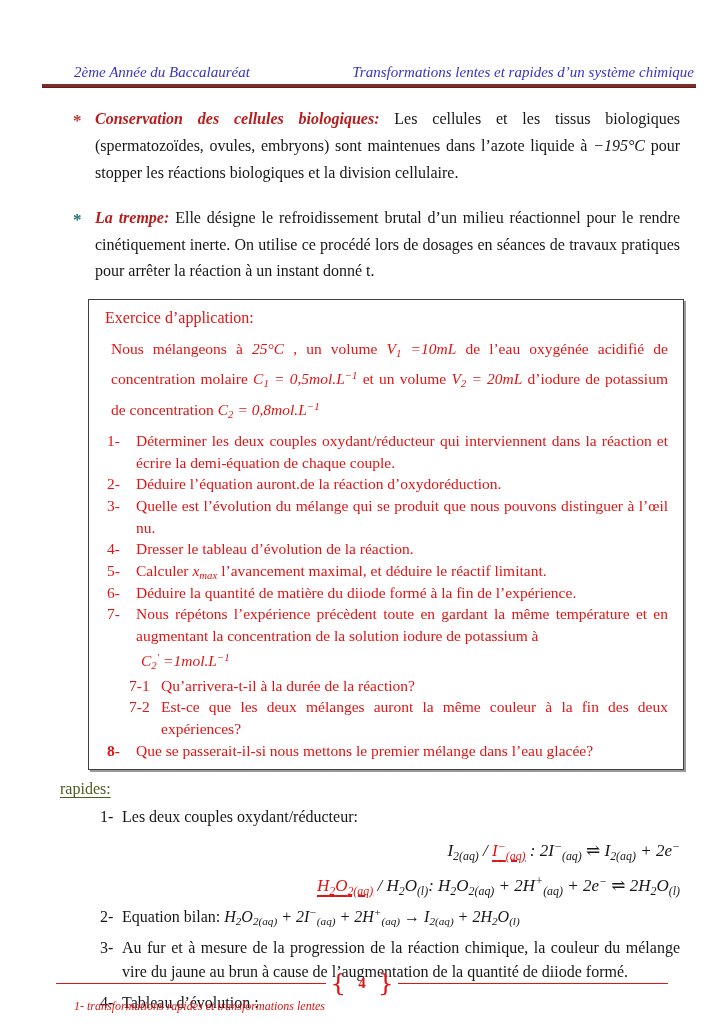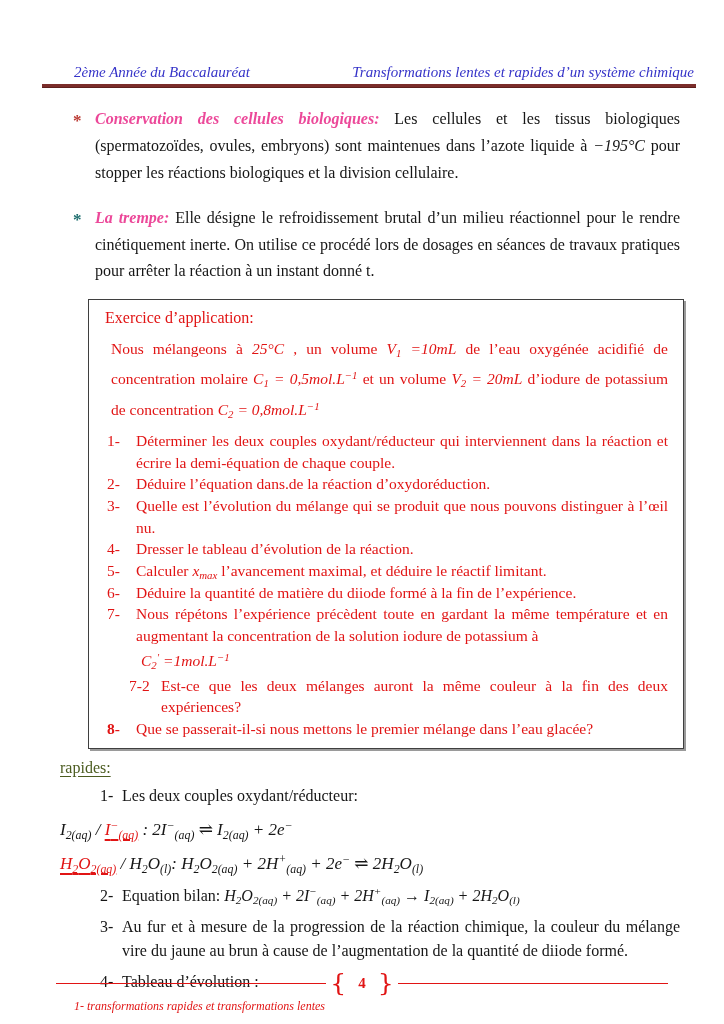--- a/index.html
+++ b/index.html
@@ -18,21 +18,21 @@
   }
   .header-rule { height:4px; background:#7b2d2a; margin:3px 28px 0 42px; border-bottom:1px solid #5e1f1d; }
 
   
   .content { margin:0 44px 0 60px; }
   .bullet { position:relative; padding-left:35px; margin-top:18px;
             font-size:16px; line-height:1.68; text-align:justify; }
   .marker { position:absolute; left:13px; top:1px; font-weight:bold; font-size:17px; }
   .marker.red  { color:#bb3a33; }
   .marker.teal { color:#1d6e6e; }
-  .btitle { font-weight:bold; font-style:italic; color:#ec4899; }
+  .btitle { font-weight:bold; font-style:italic; color:#b91c1c; }
   .m { font-style:italic; }
   sub { font-size:70%; vertical-align:-0.3em; line-height:0; }
   sup { font-size:70%; vertical-align:0.5em;  line-height:0; }
 
   
   .exbox {
     margin:14px 0 0 28px; width:596px;
     border:1px solid #3f3f3f; box-shadow:2px 2px 0 #9a9a9a;
     padding:9px 15px 8px 14px; color:#e11414;
   }
@@ -45,21 +45,21 @@
   .exitem.sub .num { left:24px; }
   .exitem .num.bnum { font-weight:bold; }
   .exitem.formula { padding-left:36px; line-height:1.8; }
 
   
   .soltitle { margin-top:10px; font-size:16px; color:#4c5c20;
               text-decoration:underline; text-underline-offset:3px; }
   .solitem { position:relative; padding-left:62px; margin-top:7px;
              font-size:16px; line-height:1.5; text-align:justify; }
   .solitem .num { position:absolute; left:40px; top:0; }
-  .eq { text-align:left; font-size:17px; font-style:italic; margin:9px 0 2px 0; line-height:1.5; }
+  .eq { text-align:right; font-size:17px; font-style:italic; margin:9px 0 2px 0; line-height:1.5; }
   .eq .ru, .ru { color:#e11414; text-decoration:underline; text-underline-offset:4px;
                  text-decoration-thickness:1.5px; }
 
   
   .footer { position:absolute; left:0; right:0; bottom:26px; }
   .pageline { display:flex; align-items:center; margin:0 56px; }
   .pageline .rule { flex:1; height:0; border-top:1.5px solid #e11414; }
   .brk { color:#e11414; font-size:25px; font-weight:400; line-height:20px; padding:0 4px;
          font-family:"DejaVu Serif",serif; }
   .pnum { color:#e11414; font-weight:bold; font-size:15px; padding:0 8px; }
@@ -84,27 +84,28 @@
 
     <p class="bullet">
       <span class="marker teal">*</span><span class="btitle">La trempe</span><span class="btitle">: </span><span>Elle désigne le refroidissement brutal d’un milieu réactionnel pour le rendre cinétiquement inerte. On utilise ce procédé lors de dosages en séances de travaux pratiques pour arrêter la réaction à un instant donné t.</span>
     </p>
 
     <div class="exbox">
       <div class="extitle">Exercice d’application:</div>
       <p class="exintro">Nous mélangeons à <span class="m">25°C</span> , un volume <span class="m">V<sub>1</sub> =10mL</span> de l’eau oxygénée acidifié de concentration molaire <span class="m">C<sub>1</sub> = 0,5mol.L<sup>−1</sup></span> et un volume <span class="m">V<sub>2</sub> = 20mL</span> d’iodure de potassium de concentration <span class="m">C<sub>2</sub> = 0,8mol.L<sup>−1</sup></span></p>
       <div class="exlist">
         <div class="exitem"><span class="num">1-</span><span>Déterminer les deux couples oxydant/réducteur qui interviennent dans la réaction et écrire la demi-équation de chaque couple.</span></div>
-        <div class="exitem"><span class="num">2-</span><span>Déduire l’équation dans.de la réaction d’oxydoréduction.</span></div>
+        <div class="exitem"><span class="num">2-</span><span>Déduire l’équation auront.de la réaction d’oxydoréduction.</span></div>
         <div class="exitem"><span class="num">3-</span><span>Quelle est l’évolution du mélange qui se produit que nous pouvons distinguer à l’œil nu.</span></div>
         <div class="exitem"><span class="num">4-</span><span>Dresser le tableau d’évolution de la réaction.</span></div>
         <div class="exitem"><span class="num">5-</span><span>Calculer <span class="m">x<sub>max</sub></span> l’avancement maximal, et déduire le réactif limitant.</span></div>
         <div class="exitem"><span class="num">6-</span><span>Déduire la quantité de matière du diiode formé à la fin de l’expérience.</span></div>
         <div class="exitem"><span class="num">7-</span><span>Nous répétons l’expérience précèdent toute en gardant la même température et en augmentant la concentration de la solution iodure de potassium à</span></div>
         <div class="exitem formula"><span><span class="m">C<sub>2</sub><sup>′</sup> =1mol.L<sup>−1</sup></span></span></div>
+        <div class="exitem sub"><span class="num">7-1</span><span>Qu’arrivera-t-il à la durée de la réaction?</span></div>
         <div class="exitem sub"><span class="num">7-2</span><span>Est-ce que les deux mélanges auront la même couleur à la fin des deux expériences?</span></div>
         <div class="exitem"><span class="num bnum">8-</span><span>Que se passerait-il-si nous mettons le premier mélange dans l’eau glacée?</span></div>
       </div>
     </div>
 
     <div class="soltitle">rapides:</div>
 
     <div class="solitem"><span class="num">1-</span><span>Les deux couples oxydant/réducteur:</span></div>
 
     <div class="eq"><span class="m">I<sub>2(aq)</sub> / <span class="ru">I<sup>−</sup><sub>(aq)</sub></span> :</span>   <span class="m">2I<sup>−</sup><sub>(aq)</sub> ⇌  I<sub>2(aq)</sub> + 2e<sup>−</sup></span></div>

